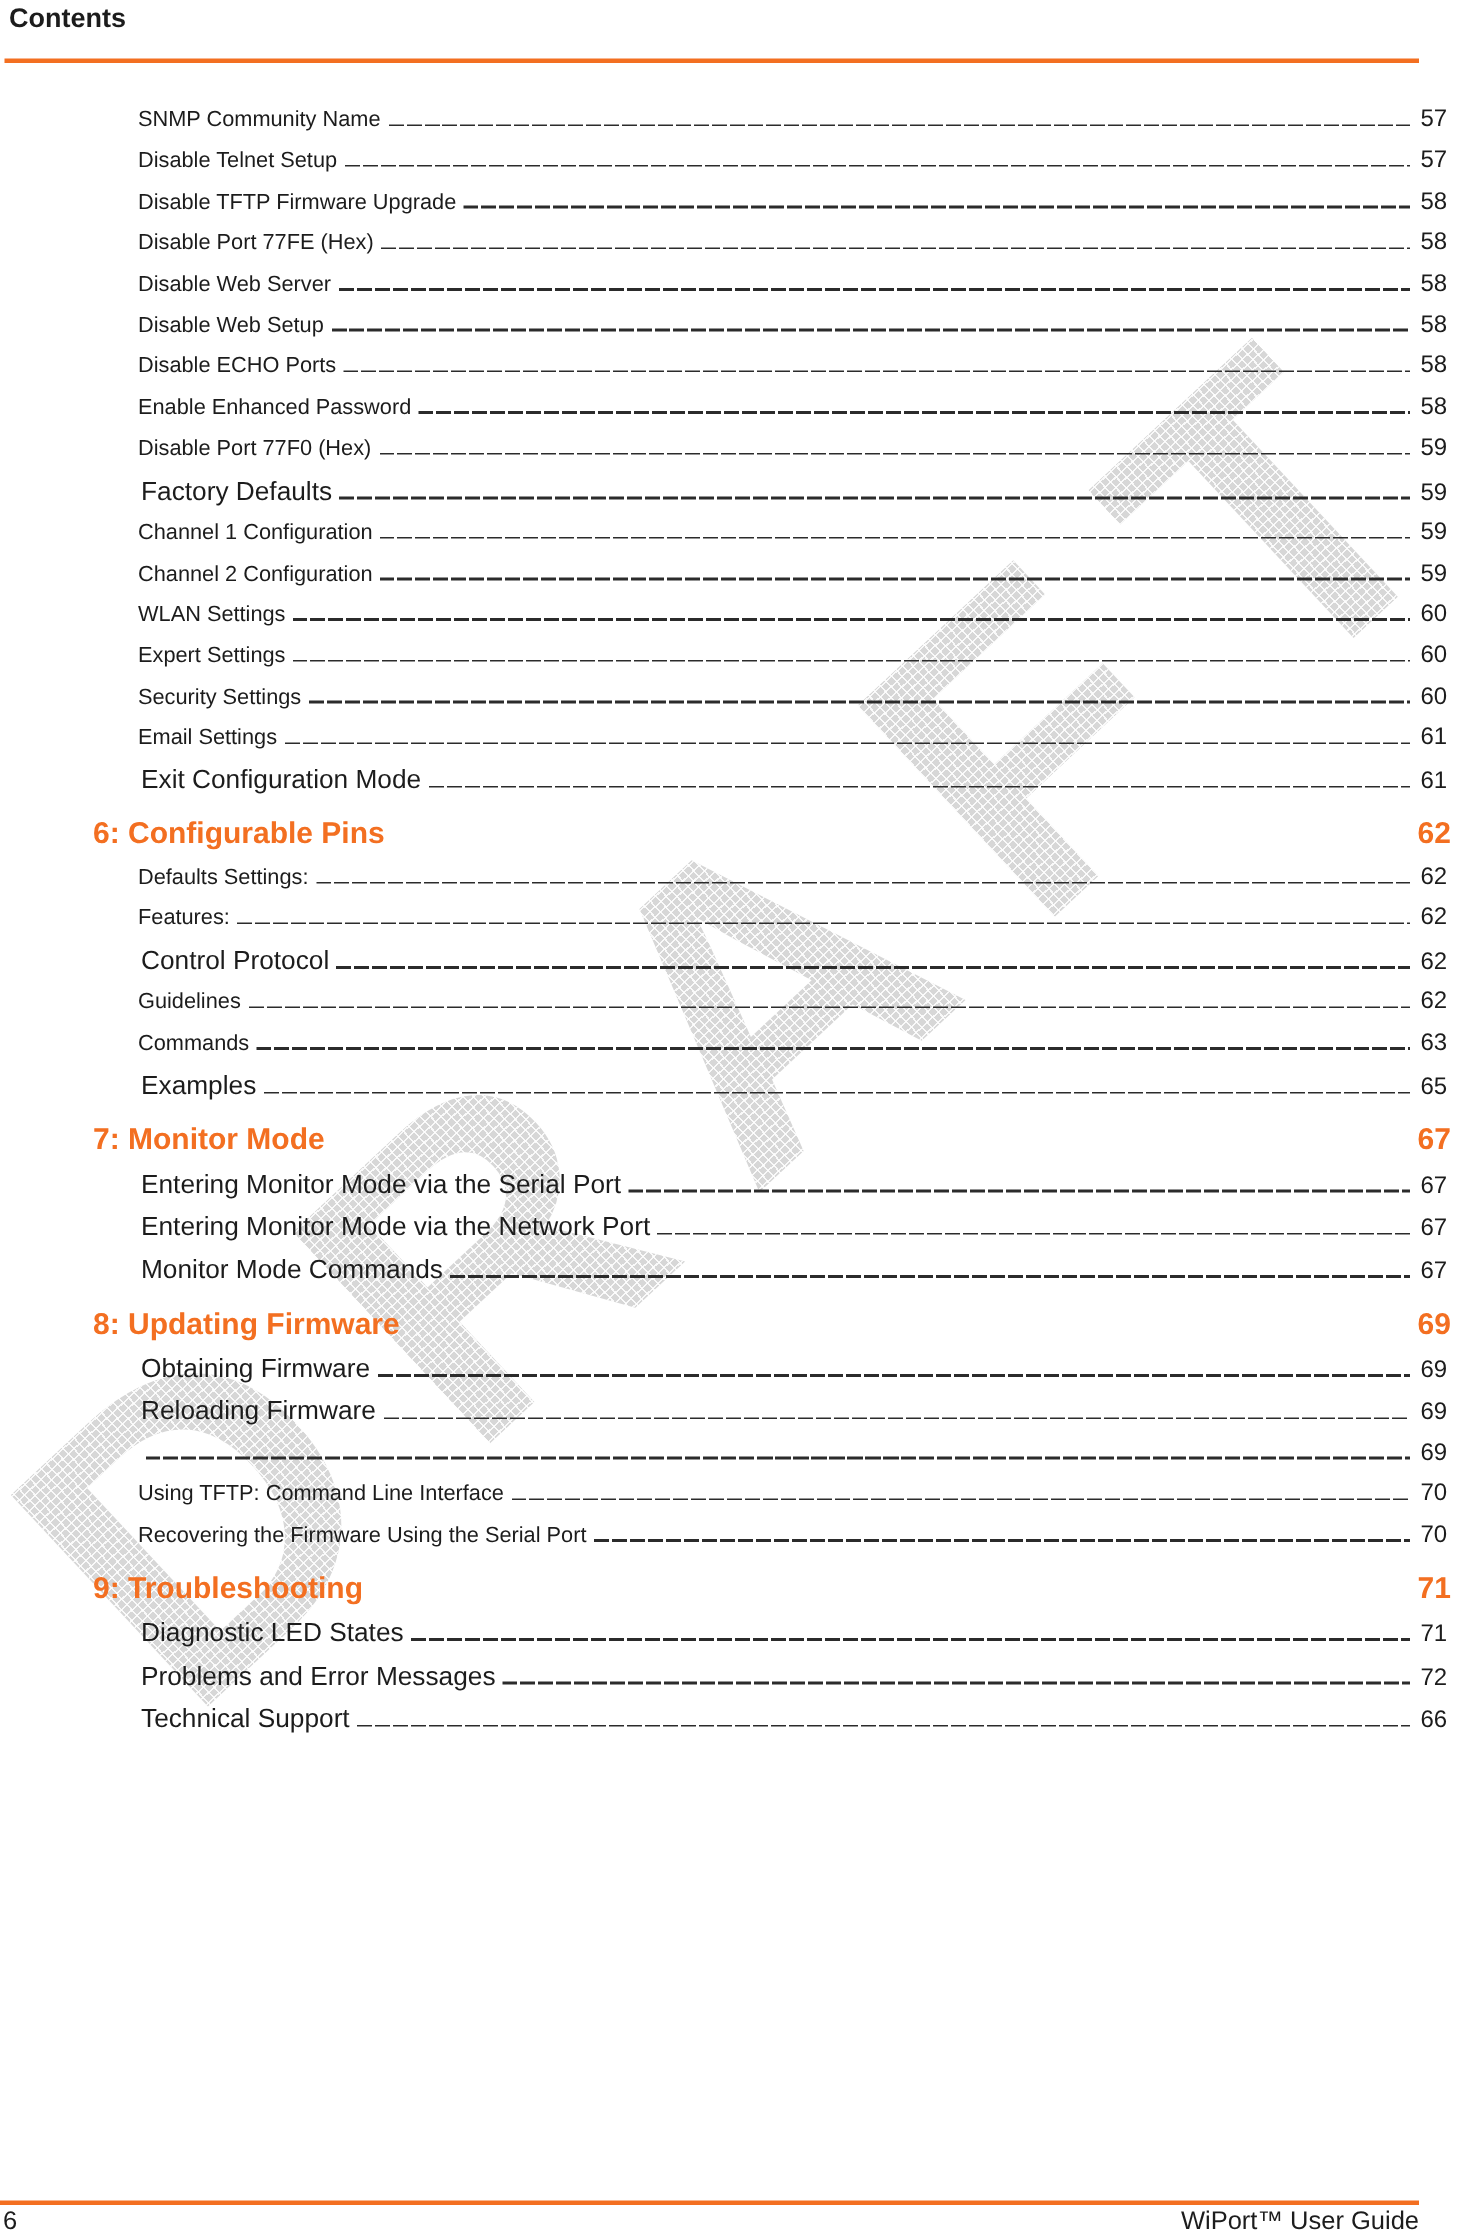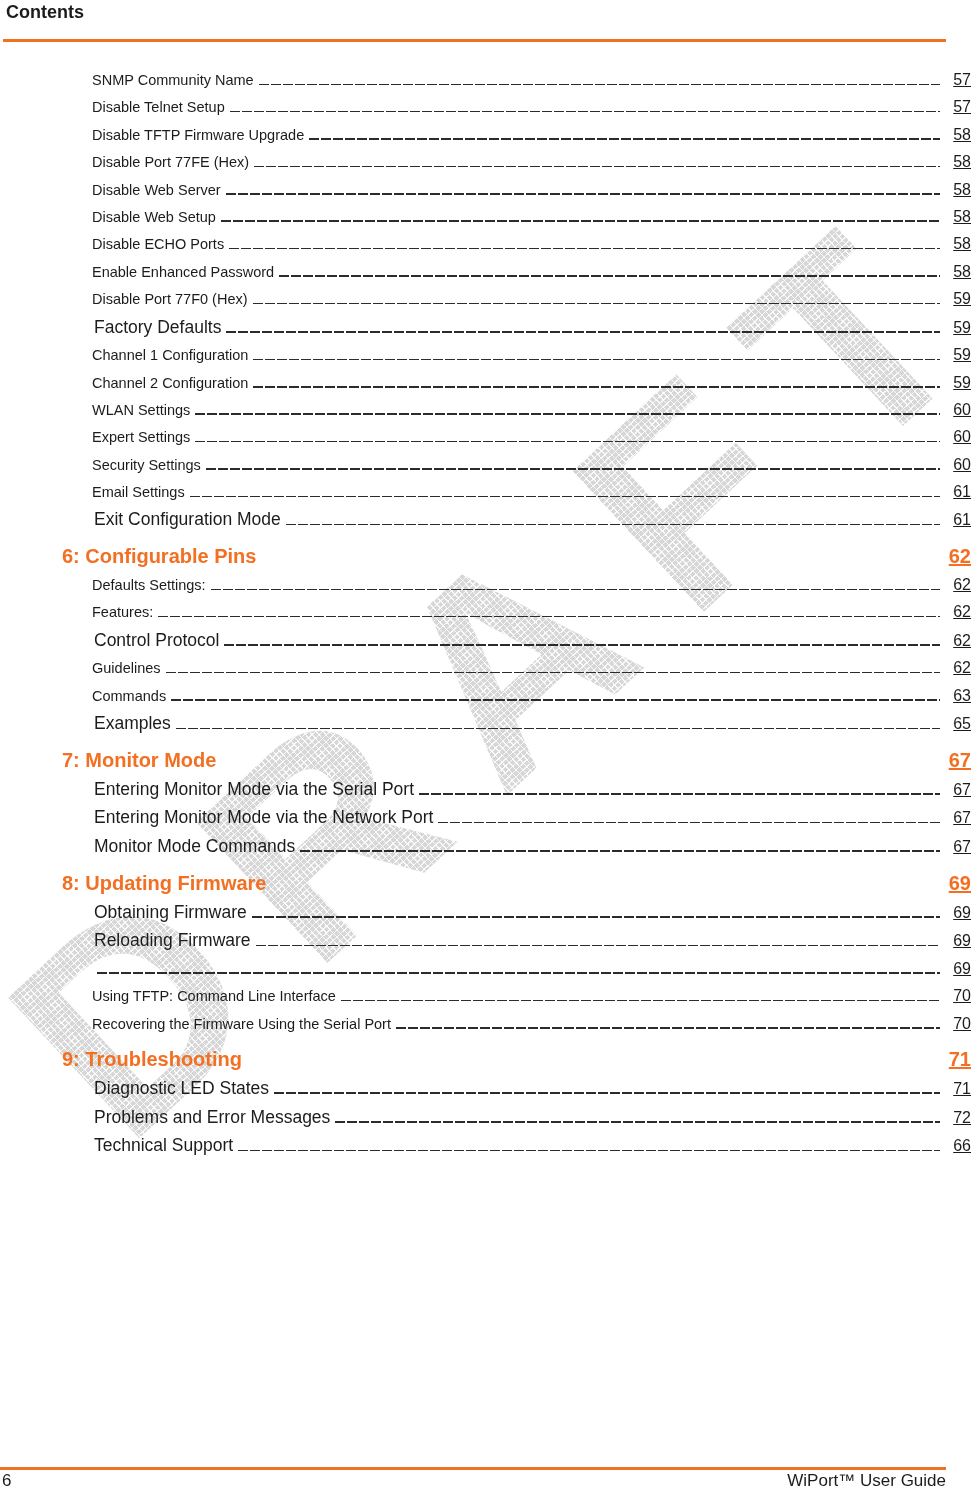--- a/index.html
+++ b/index.html
@@ -46,21 +46,21 @@
   .toc-list{position:absolute;top:66px;left:0;right:0;z-index:1;}
   .toc-row{display:flex;align-items:baseline;box-sizing:border-box;padding-right:3px;}
   .toc-label{white-space:nowrap;}
   .toc-leader{
     flex:1 1 auto;
     height:1.5px;
     margin:0 7px -2px 5px;
     align-self:baseline;
     background:repeating-linear-gradient(90deg,var(--leader-color) 0 10px,rgba(0,0,0,0) 10px 12px);
   }
-  .toc-page{white-space:nowrap;text-align:right;min-width:24px;font-size:16px;text-decoration:underline;}
+  .toc-page{white-space:nowrap;min-width:24px;font-size:16px;}
 
   .lvl3{height:27.4px;line-height:27.4px;font-size:14.5px;padding-left:92px;}
   .lvl2{height:28.6px;line-height:28.6px;font-size:17.5px;padding-left:94px;}
   .lvl1{
     height:30px;line-height:30px;margin-top:7px;
     font-size:20px;font-weight:700;color:var(--accent-orange);
     padding-left:62px;
   }
   .lvl1 .toc-leader{visibility:hidden;}
   .lvl1 .toc-page{font-size:20px;font-weight:700;color:var(--accent-orange);min-width:26px;}

